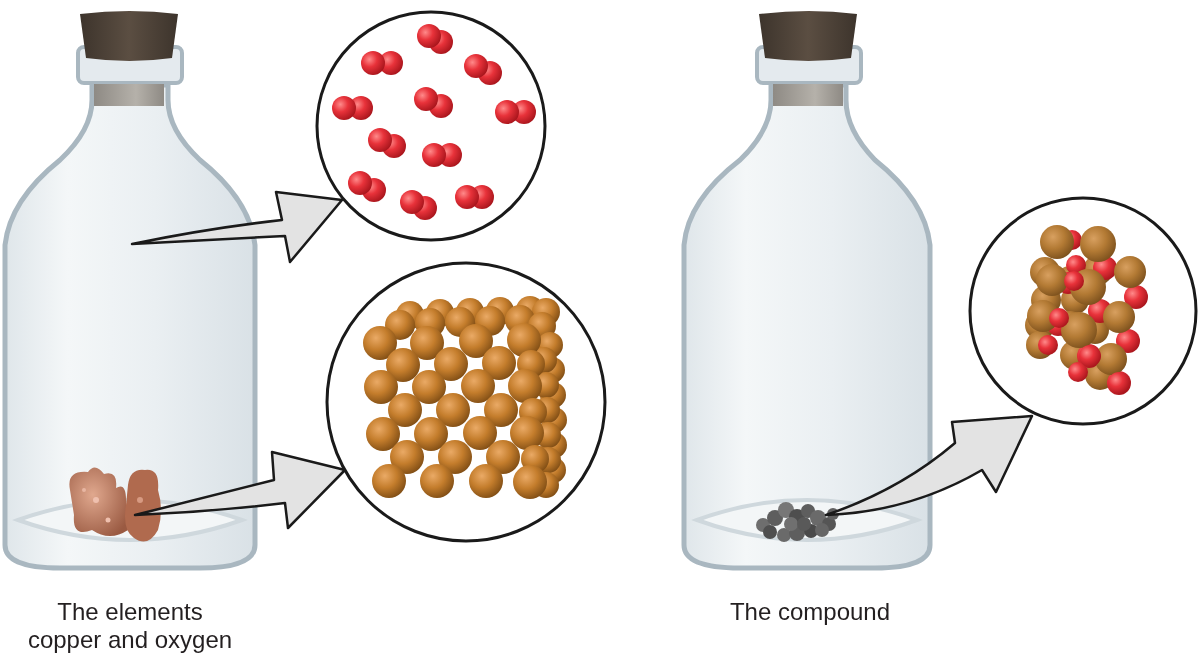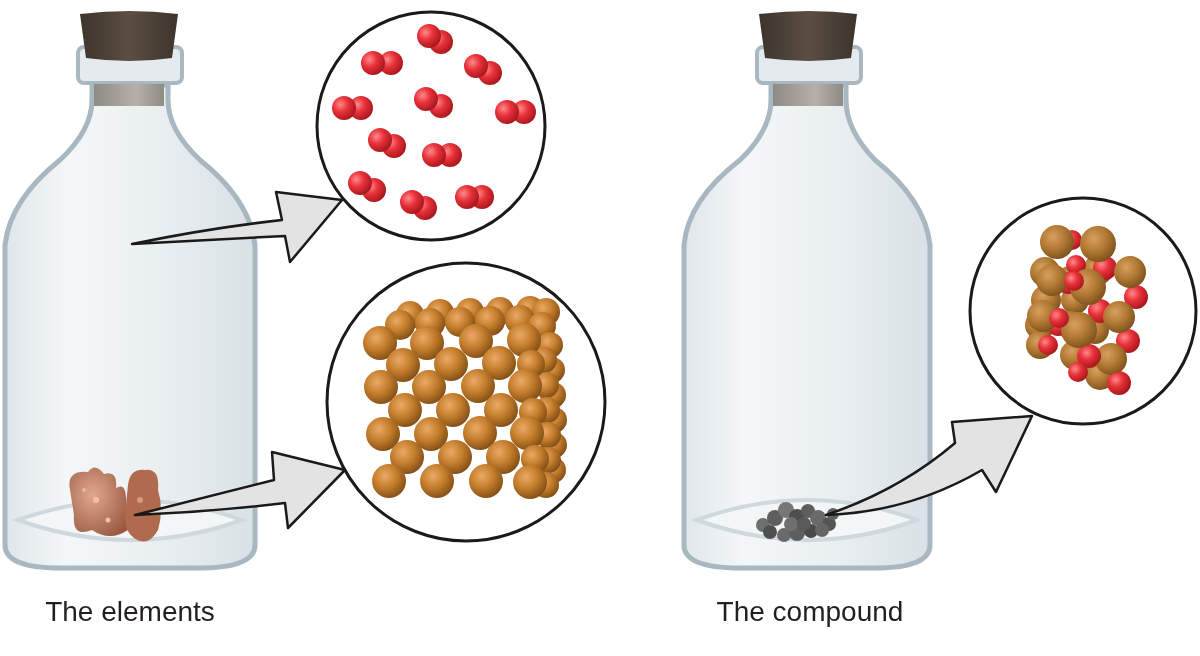--- a/index.html
+++ b/index.html
@@ -1,18 +1,18 @@
 <!DOCTYPE html>
 <html><head>
 <meta charset="utf-8">
 <style>
   html, body { margin: 0; padding: 0; background: #ffffff; }
   body { width: 1200px; height: 656px; position: relative; overflow: hidden; font-family: "Liberation Sans", sans-serif; }
   #scene { position: absolute; left: 0; top: 0; width: 1200px; height: 656px; }
-  .caption { position: absolute; text-align: center; font-size: 28px; line-height: 28px; color: #231f20; font-family: "Liberation Sans", sans-serif; }
+  .caption { position: absolute; text-align: center; font-size: 24px; line-height: 28px; color: #231f20; font-family: "Liberation Sans", sans-serif; }
   .caption span { display: block; }
 </style>
 </head>
 <body>
 
 <svg id="scene" viewBox="0 0 1200 656" xmlns="http://www.w3.org/2000/svg">
   <defs>
     <radialGradient id="gO" cx="0.35" cy="0.35" r="0.7">
       <stop offset="0" stop-color="#ff8a8a"></stop>
       <stop offset="0.45" stop-color="#e8323a"></stop>
@@ -229,17 +229,18 @@
       <circle cx="1090" cy="356" r="11" fill="url(#gO)"></circle>
       <circle cx="1119" cy="383" r="11" fill="url(#gO)"></circle>
       <circle cx="1074" cy="281" r="10" fill="url(#gO)"></circle>
       <circle cx="1059" cy="318" r="10" fill="url(#gO)"></circle>
     </g>
   </g>
 </svg>
 
 <div class="caption" style="left:10px; top:598px; width:240px;">
   <span>The elements</span>
+  <span>copper and oxygen</span>
 </div>
 
 <div class="caption" style="left:690px; top:598px; width:240px;">
   <span>The compound</span>
 </div>
 
 </body></html>

